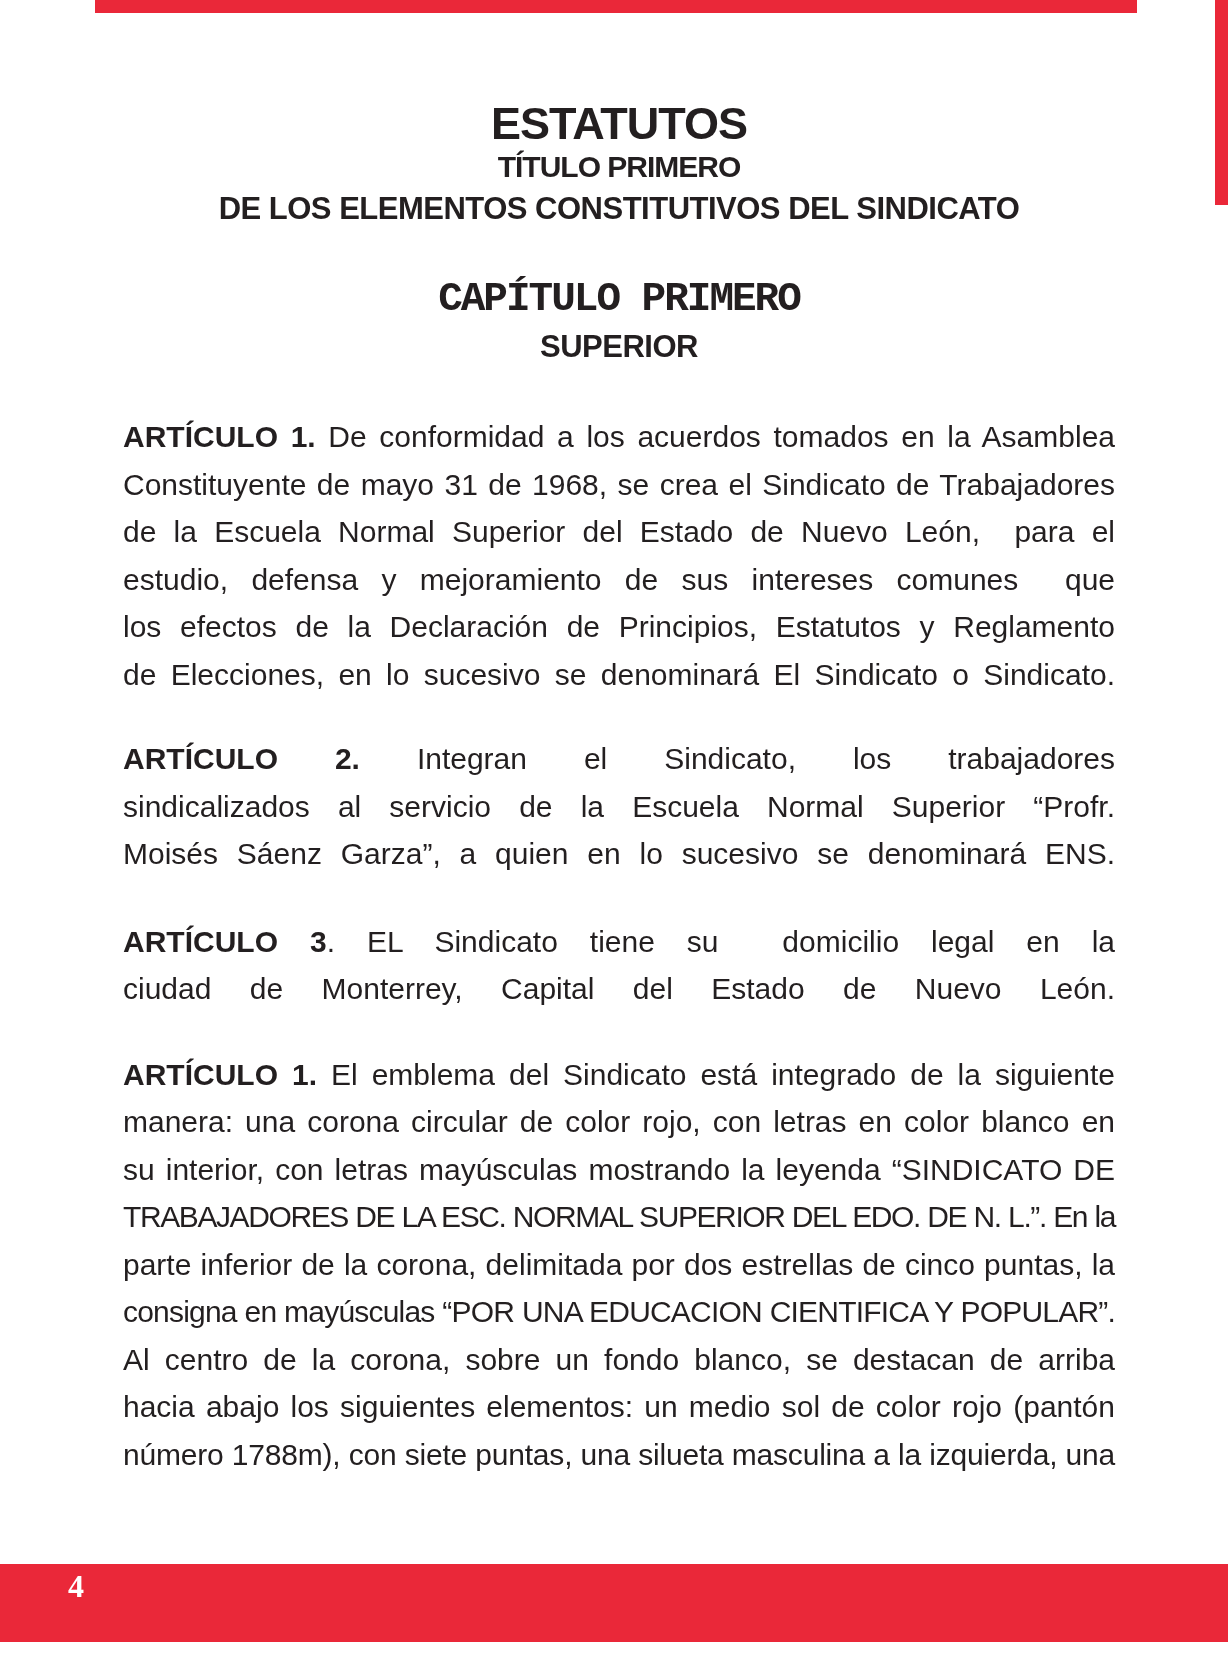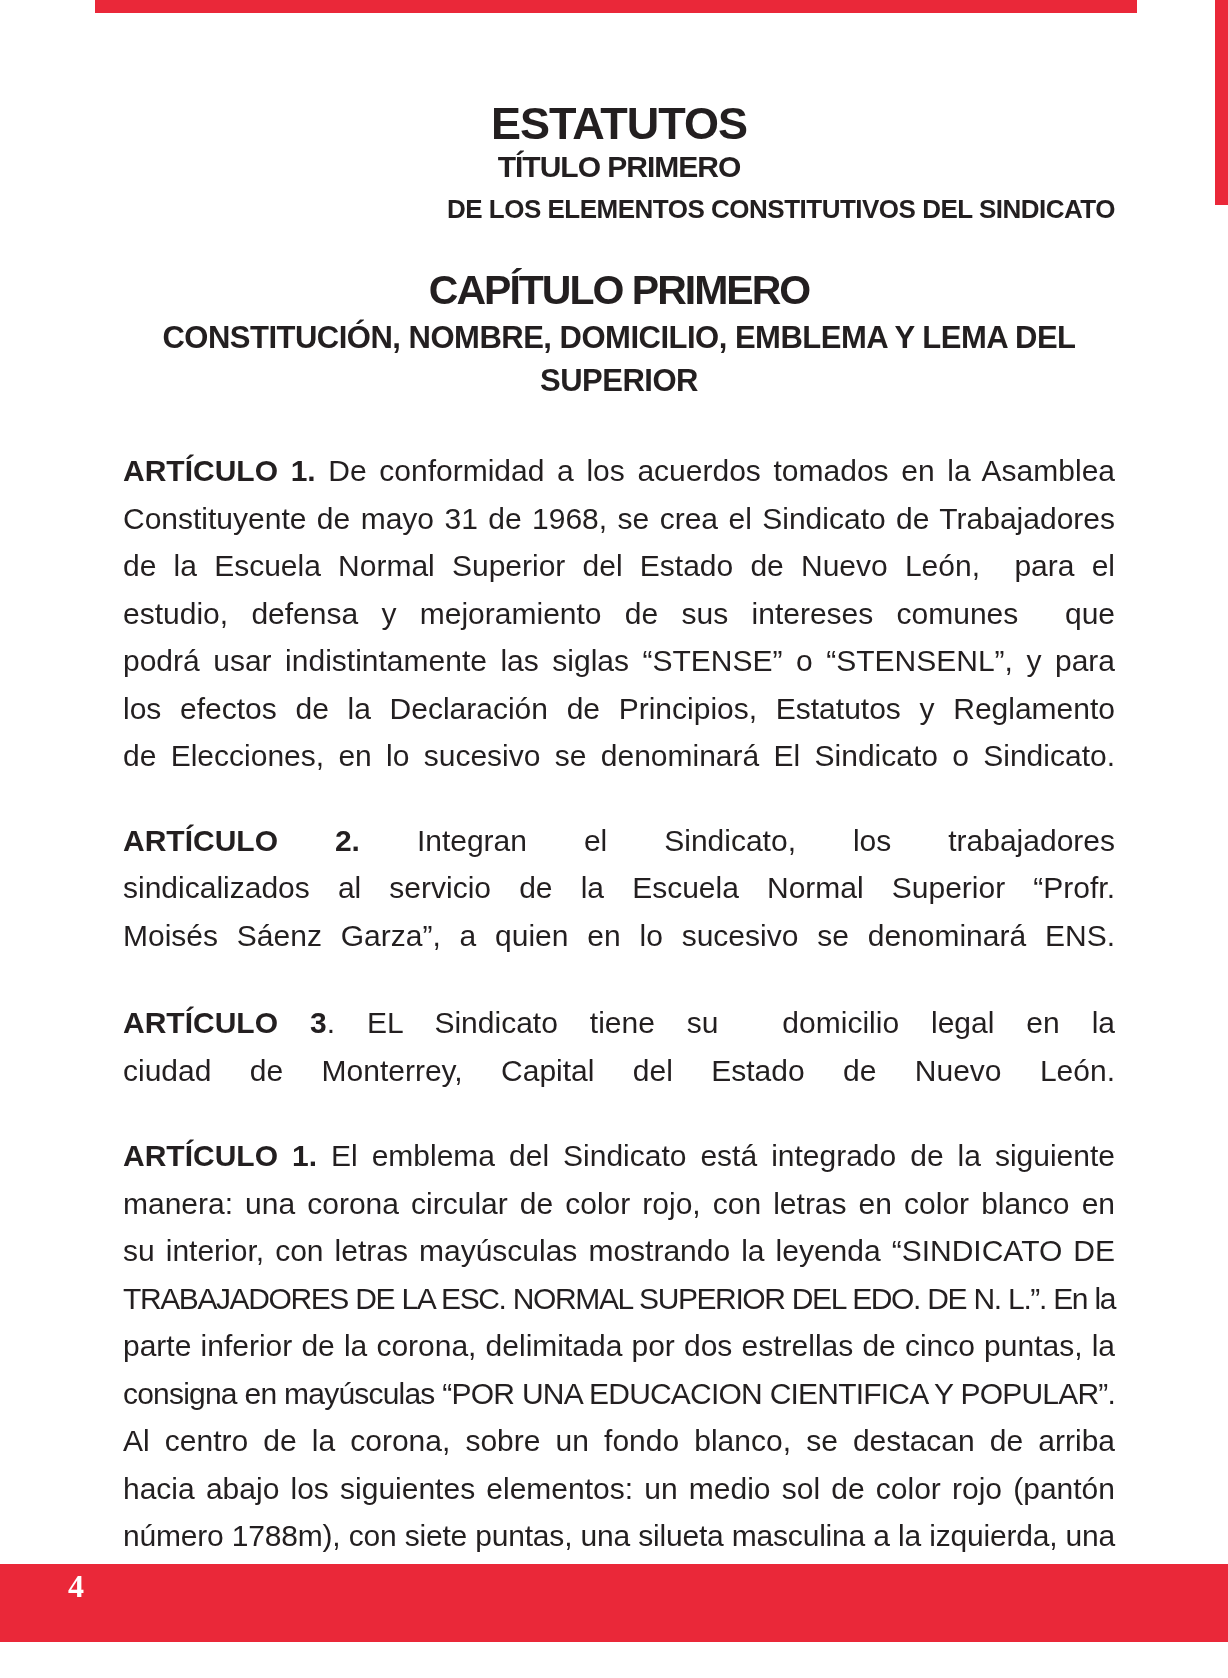--- a/index.html
+++ b/index.html
@@ -9,22 +9,22 @@
     height: 1642px;
     background: #ffffff;
     overflow: hidden;
     font-family: "Liberation Sans", sans-serif;
     color: #231F20;
   }
   .content { padding: 0 113px 0 123px; }
   .h { font-weight: 700; text-align: center; }
   .h1 { margin-top: 99px; font-size: 45px; line-height: 50px; letter-spacing: -1px; }
   .h2 { margin-top: -4px; font-size: 30px; line-height: 44px; letter-spacing: -1px; }
-  .h3 { font-size: 26px; line-height: 40px; letter-spacing: -0.5px; text-align: right; }
-  .h4 { margin-top: 35px; font-size: 41px; line-height: 52px; letter-spacing: -2px; }
+  .h3 { font-size: 31px; line-height: 40px; letter-spacing: -0.5px; }
+  .h4 { margin-top: 44px; font-size: 41px; line-height: 52px; letter-spacing: -2px; font-family: Liberation Mono, monospace; }
   .h5 { font-size: 31px; line-height: 43px; letter-spacing: -0.5px; }
   .article { margin-top: 39px; }
   .article.a1 { margin-top: 45px; }
   .article.a2 { margin-top: 37px; }
   .article.a3 { margin-top: 40px; }
   .article.a4 { margin-top: 38px; }
   .line {
     font-size: 30px;
     line-height: 47.5px;
     text-align: justify;
@@ -54,29 +54,27 @@
 
   <div class="topbar red" style="background: rgb(234, 40, 57);"></div>
   <div class="rightbar red" style="background: rgb(234, 40, 57);"></div>
 
   <div class="content">
 
     <div class="h h1">ESTATUTOS</div>
     <div class="h h2">TÍTULO PRIMERO</div>
     <div class="h h3">DE LOS ELEMENTOS CONSTITUTIVOS DEL SINDICATO</div>
     <div class="h h4">CAPÍTULO PRIMERO</div>
-    <div class="h h5">CONSTITUCIÓN, NOMBRE, DOMICILIO, EMBLEMA Y LEMA DEL</div>
     <div class="h h5">SUPERIOR</div>
 
     <div class="article a1">
       <div class="line"><span class="lbl">ARTÍCULO 1.</span><span> De conformidad a los acuerdos tomados en la Asamblea</span></div>
       <div class="line">Constituyente de mayo 31 de 1968, se crea el Sindicato de Trabajadores</div>
       <div class="line">de la Escuela Normal Superior del Estado de Nuevo León,&nbsp; para el</div>
       <div class="line">estudio, defensa y mejoramiento de sus intereses comunes&nbsp; que</div>
-      <div class="line">podrá usar indistintamente las siglas “STENSE” o “STENSENL”, y para</div>
       <div class="line">los efectos de la Declaración de Principios, Estatutos y Reglamento</div>
       <div class="line">de Elecciones, en lo sucesivo se denominará El Sindicato o Sindicato.</div>
     </div>
 
     <div class="article a2">
       <div class="line"><span class="lbl">ARTÍCULO 2.</span><span> Integran el Sindicato, los trabajadores</span></div>
       <div class="line">sindicalizados al servicio de la Escuela Normal Superior “Profr.</div>
       <div class="line">Moisés Sáenz Garza”, a quien en lo sucesivo se denominará ENS.</div>
     </div>
 

